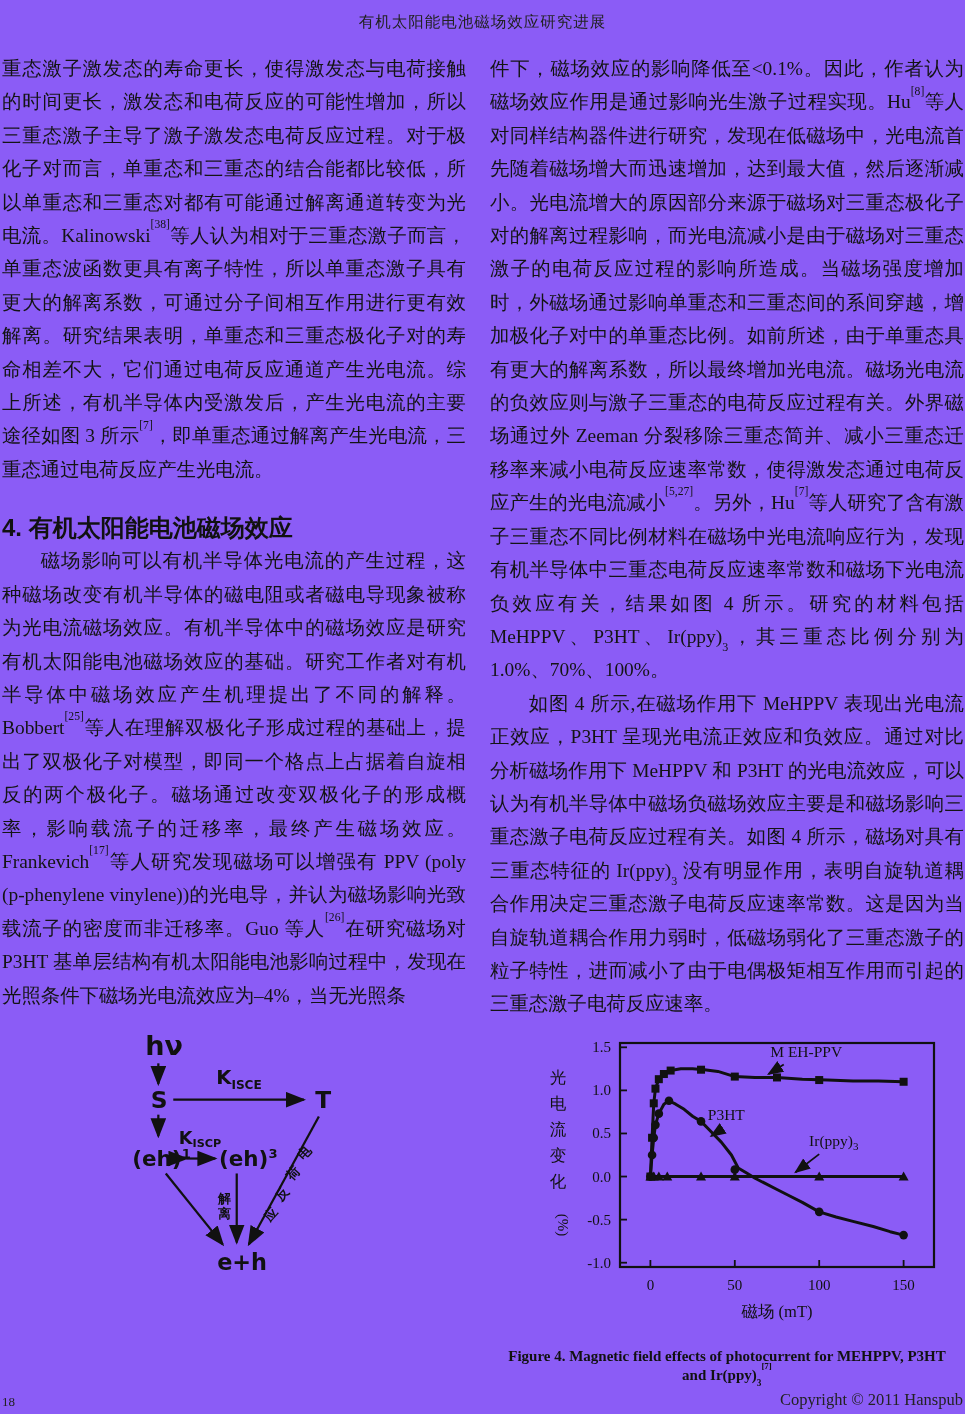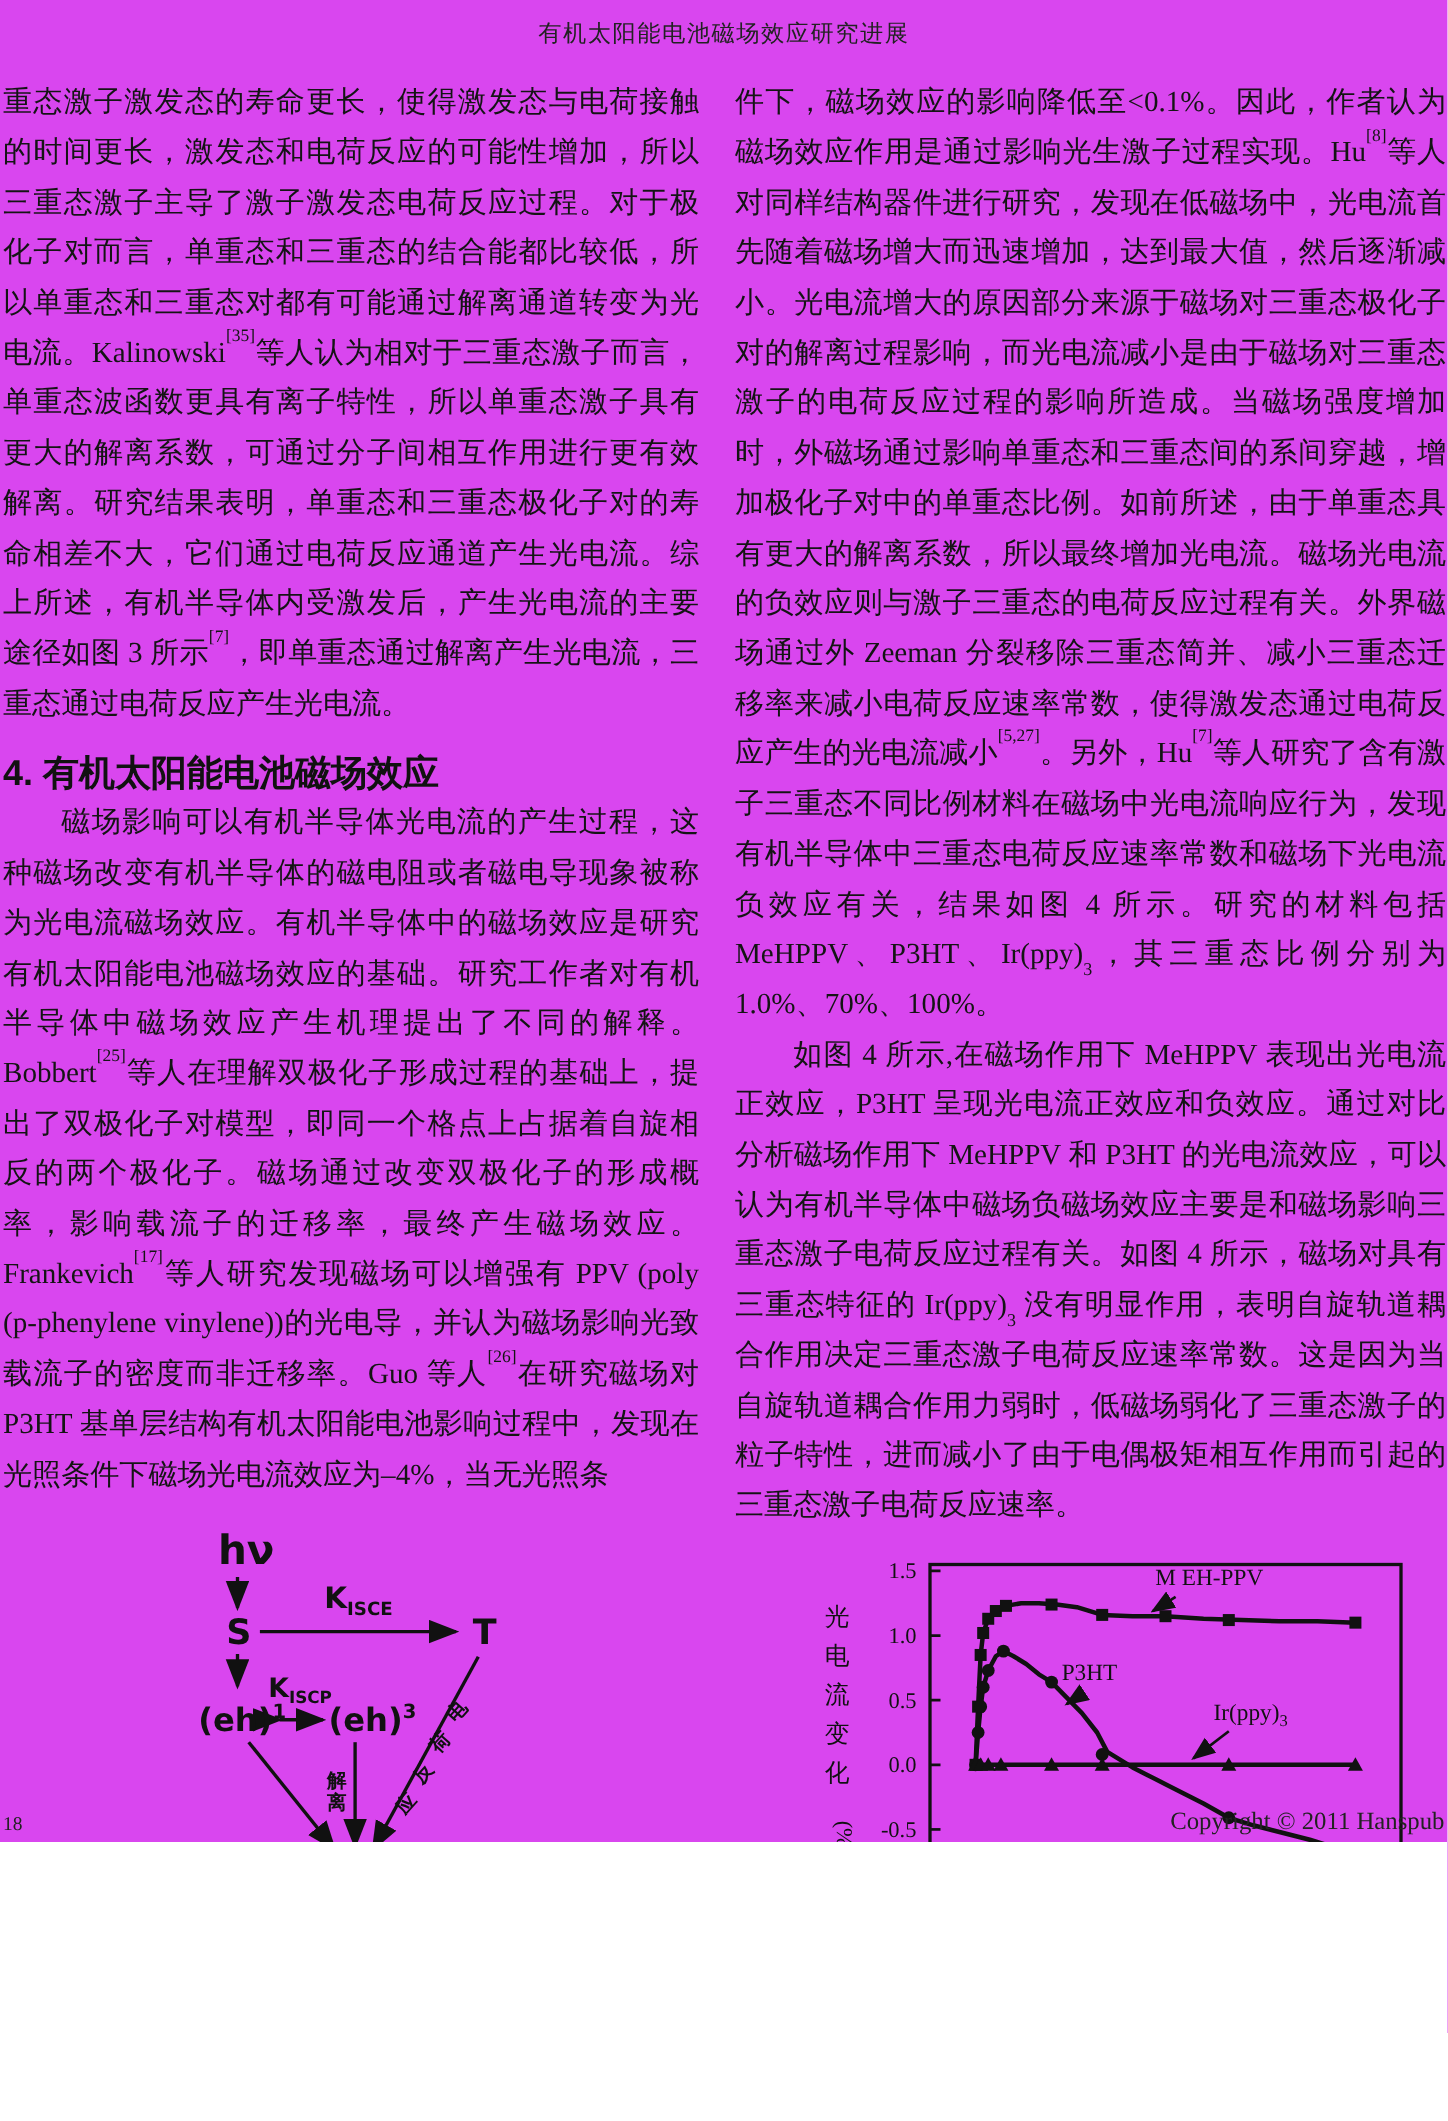--- a/index.html
+++ b/index.html
@@ -1,29 +1,29 @@
 <!DOCTYPE html>
 <html><head>
 <meta charset="utf-8">
 <style>
   html,body{margin:0;padding:0;background:#ffffff;}
-  .page{position:relative;width:965px;height:1228px;background:#d946ef;color:#141414;
+  .page{position:relative;width:965px;height:1414px;background:#8b5cf6;color:#141414;
         font-family:"Liberation Serif","DejaVu Serif",serif;overflow:hidden;}
   .page-header{position:absolute;top:12px;left:0;width:100%;text-align:center;
         font-size:15.5px;letter-spacing:1px;color:#222;}
   .col{position:absolute;top:52px;}
   .col-left{left:2px;width:464px;}
   .col-right{left:490px;width:474px;}
   p.body{font-size:19.4px;line-height:33.4px;text-align:justify;margin:0;
         text-justify:inter-ideograph;word-break:break-word;}
   p.body.indent{text-indent:2em;}
   sup.ref{font-size:0.60em;line-height:0;position:relative;top:-0.55em;}
   sub.chem{font-size:0.62em;line-height:0;position:relative;top:0.28em;}
   h2.sec{font-family:"Liberation Sans","DejaVu Sans",sans-serif;font-weight:bold;
-        font-size:24px;line-height:32px;margin:14px 0 0 0;color:#111;}
+        font-size:24px;line-height:32px;margin:26px 0 0 0;color:#111;}
   h3.subsec{font-family:"Liberation Sans","DejaVu Sans",sans-serif;font-weight:bold;
         font-size:20px;line-height:28px;margin:14px 0 10px 0;color:#111;}
   .fig3-zh-caption{font-family:"Liberation Sans","DejaVu Sans",sans-serif;font-weight:bold;
         font-size:18px;line-height:26px;text-align:center;margin:2px 0 4px 0;color:#111;}
   .fig-caption-en{font-weight:bold;font-size:15px;line-height:19px;text-align:center;
         font-family:"Liberation Serif","DejaVu Serif",serif;color:#111;}
   .fig3-wrap{margin:14px 0 0 112px;}
   .fig3-cap{max-width:452px;margin:6px auto 0 auto;}
   .fig4-wrap{margin:14px 0 0 52px;}
   .fig4-cap{max-width:446px;margin:16px auto 0 auto;}
@@ -37,21 +37,21 @@
   .ann-label{font-family:"Liberation Serif","DejaVu Serif",serif;font-size:15.5px;}
 </style>
 </head>
 <body>
 
 <div class="page">
 
   <div class="page-header">有机太阳能电池磁场效应研究进展</div>
 
   <div class="col col-left">
-    <p class="body">重态激子激发态的寿命更长，使得激发态与电荷接触的时间更长，激发态和电荷反应的可能性增加，所以三重态激子主导了激子激发态电荷反应过程。对于极化子对而言，单重态和三重态的结合能都比较低，所以单重态和三重态对都有可能通过解离通道转变为光电流。Kalinowski<sup class="ref">[35]</sup>等人认为相对于三重态激子而言，单重态波函数更具有离子特性，所以单重态激子具有更大的解离系数，可通过分子间相互作用进行更有效解离。研究结果表明，单重态和三重态极化子对的寿命相差不大，它们通过电荷反应通道产生光电流。综上所述，有机半导体内受激发后，产生光电流的主要途径如图 3 所示<sup class="ref">[7]</sup>，即单重态通过解离产生光电流，三重态通过电荷反应产生光电流。</p>
+    <p class="body">重态激子激发态的寿命更长，使得激发态与电荷接触的时间更长，激发态和电荷反应的可能性增加，所以三重态激子主导了激子激发态电荷反应过程。对于极化子对而言，单重态和三重态的结合能都比较低，所以单重态和三重态对都有可能通过解离通道转变为光电流。Kalinowski<sup class="ref">[38]</sup>等人认为相对于三重态激子而言，单重态波函数更具有离子特性，所以单重态激子具有更大的解离系数，可通过分子间相互作用进行更有效解离。研究结果表明，单重态和三重态极化子对的寿命相差不大，它们通过电荷反应通道产生光电流。综上所述，有机半导体内受激发后，产生光电流的主要途径如图 3 所示<sup class="ref">[7]</sup>，即单重态通过解离产生光电流，三重态通过电荷反应产生光电流。</p>
 
     <h2 class="sec">4. 有机太阳能电池磁场效应</h2>
 
     <p class="body indent">磁场影响可以有机半导体光电流的产生过程，这种磁场改变有机半导体的磁电阻或者磁电导现象被称为光电流磁场效应。有机半导体中的磁场效应是研究有机太阳能电池磁场效应的基础。研究工作者对有机半导体中磁场效应产生机理提出了不同的解释。Bobbert<sup class="ref">[25]</sup>等人在理解双极化子形成过程的基础上，提出了双极化子对模型，即同一个格点上占据着自旋相反的两个极化子。磁场通过改变双极化子的形成概率，影响载流子的迁移率，最终产生磁场效应。Frankevich<sup class="ref">[17]</sup>等人研究发现磁场可以增强有 PPV (poly (p-phenylene vinylene))的光电导，并认为磁场影响光致载流子的密度而非迁移率。Guo 等人<sup class="ref">[26]</sup>在研究磁场对 P3HT 基单层结构有机太阳能电池影响过程中，发现在光照条件下磁场光电流效应为–4%，当无光照条</p>
 
     <div class="fig3-wrap">
       <svg width="252" height="252" viewBox="0 0 235 270">
         <defs>
           <marker id="ah" markerWidth="9" markerHeight="8" refX="8" refY="3.5" orient="auto">
             <path d="M0,0 L9,3.5 L0,7 Z" fill="#111"></path>

